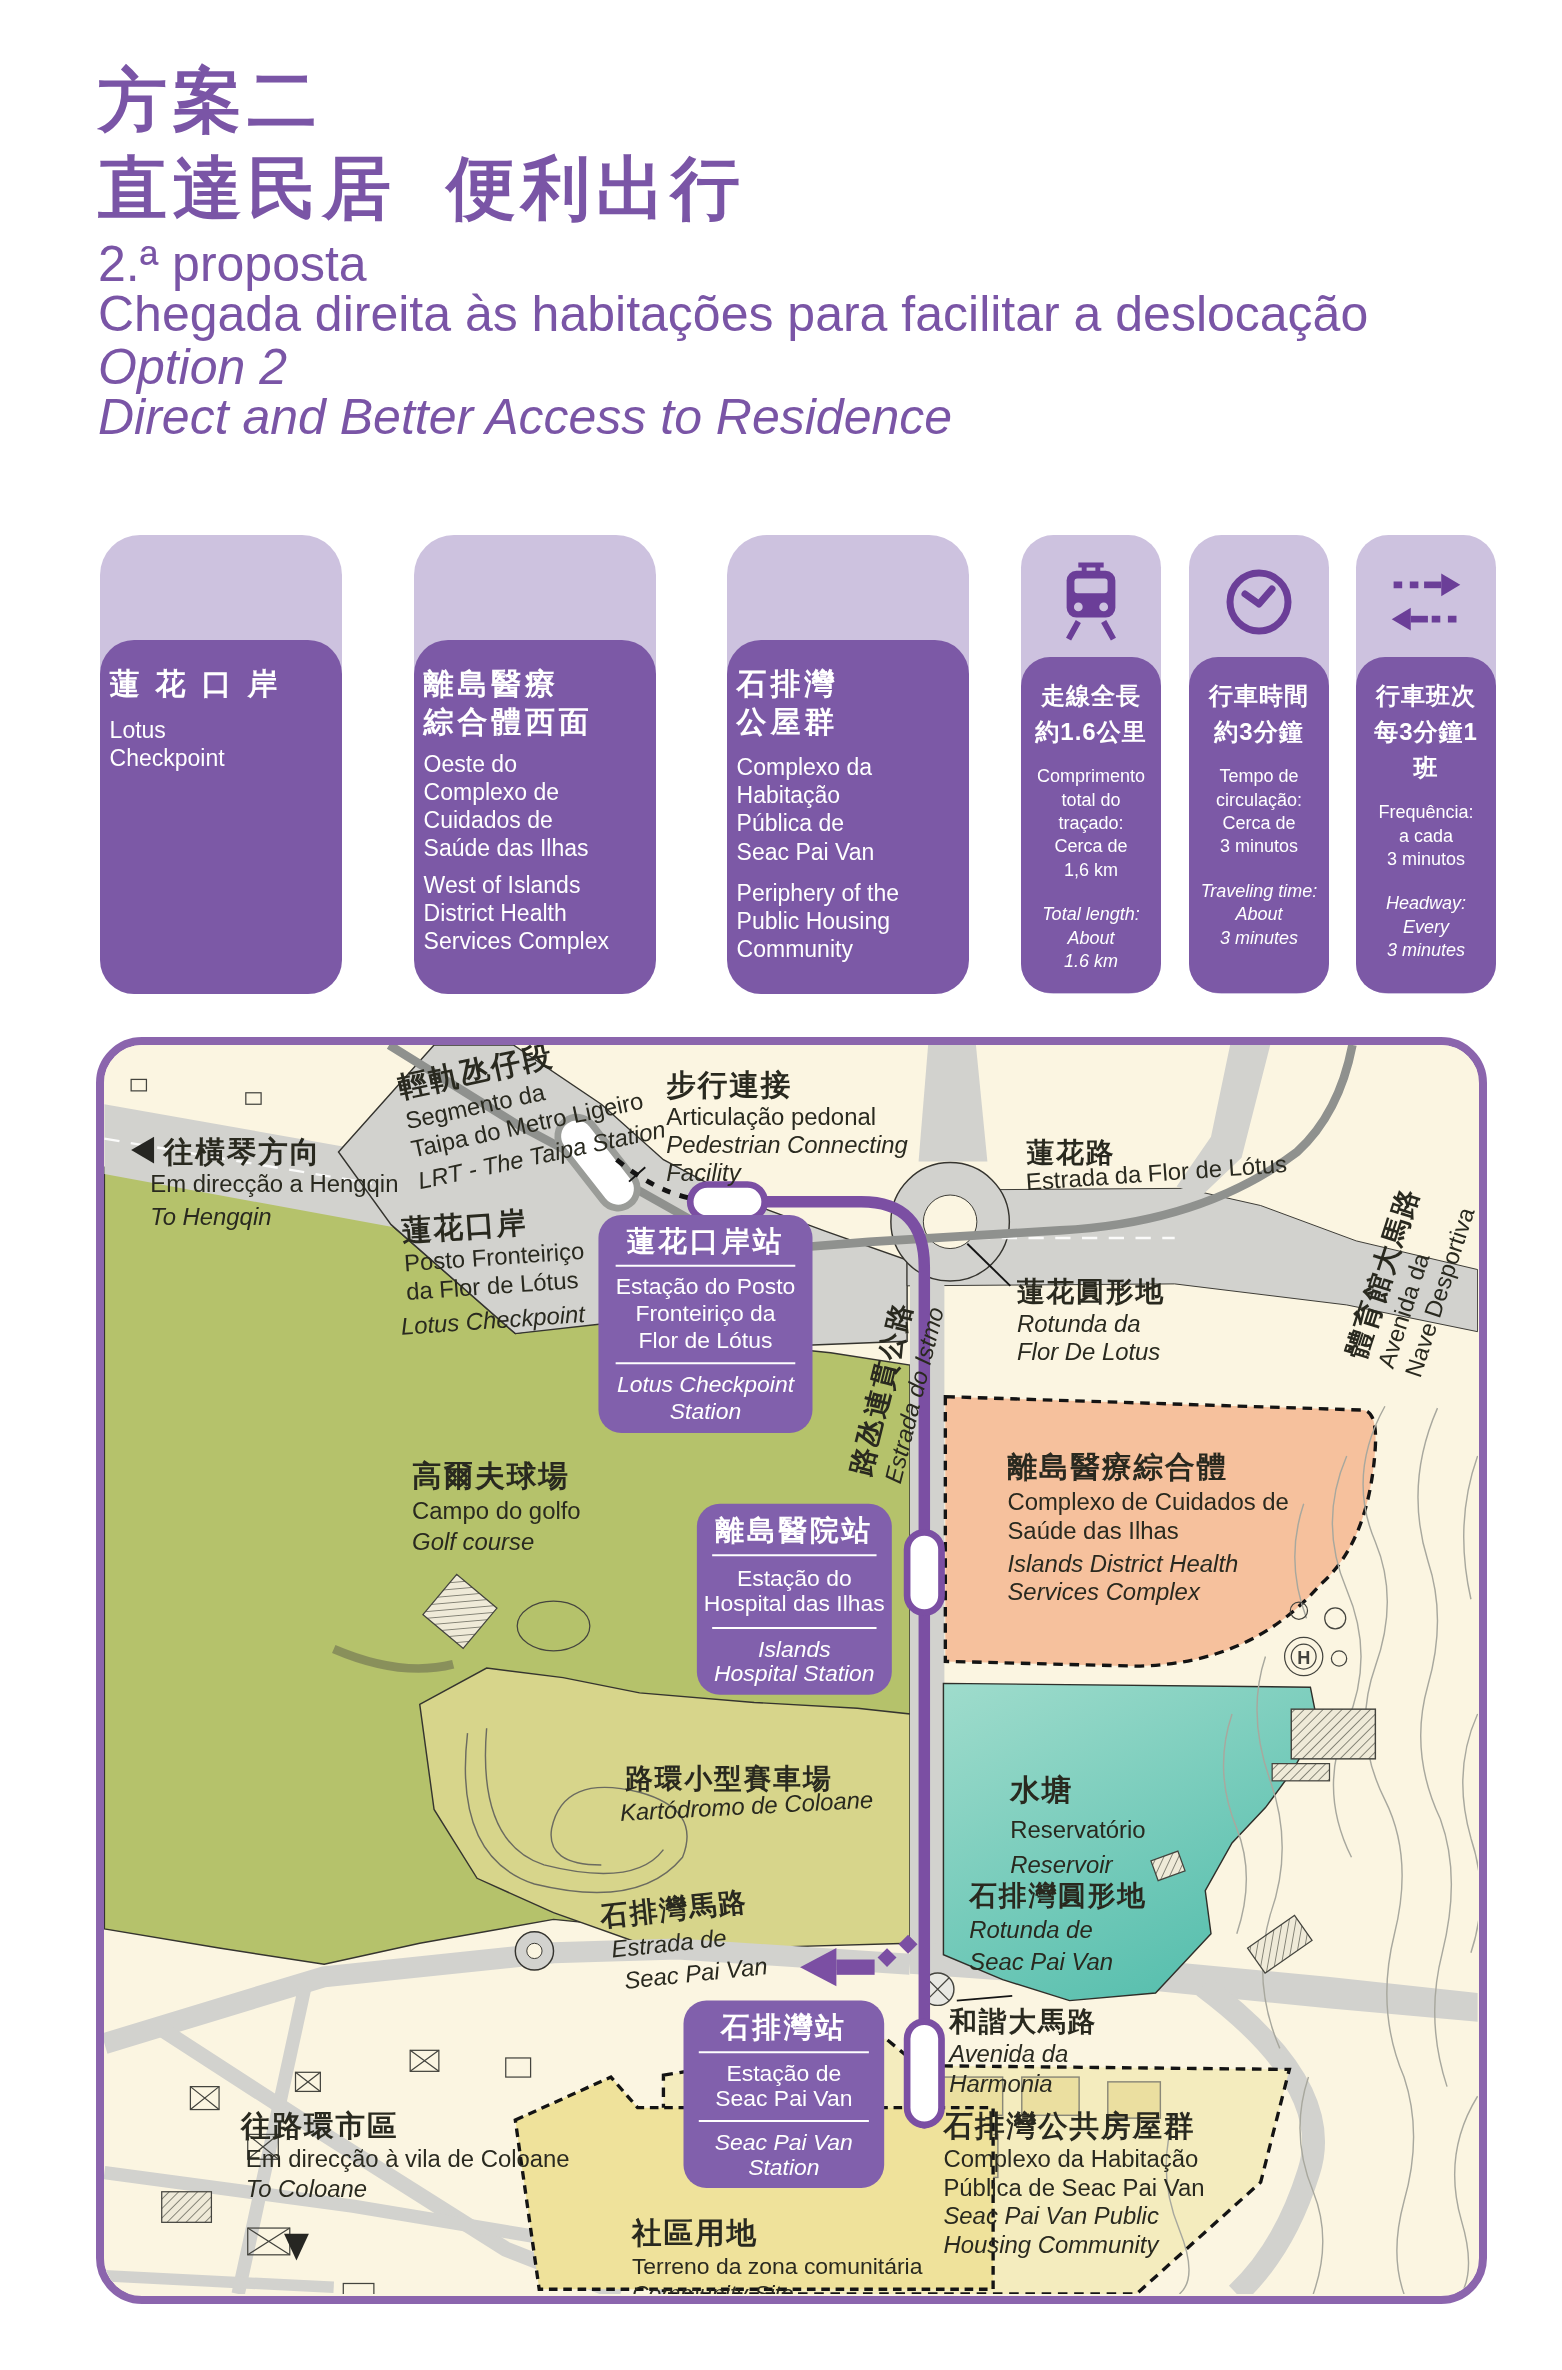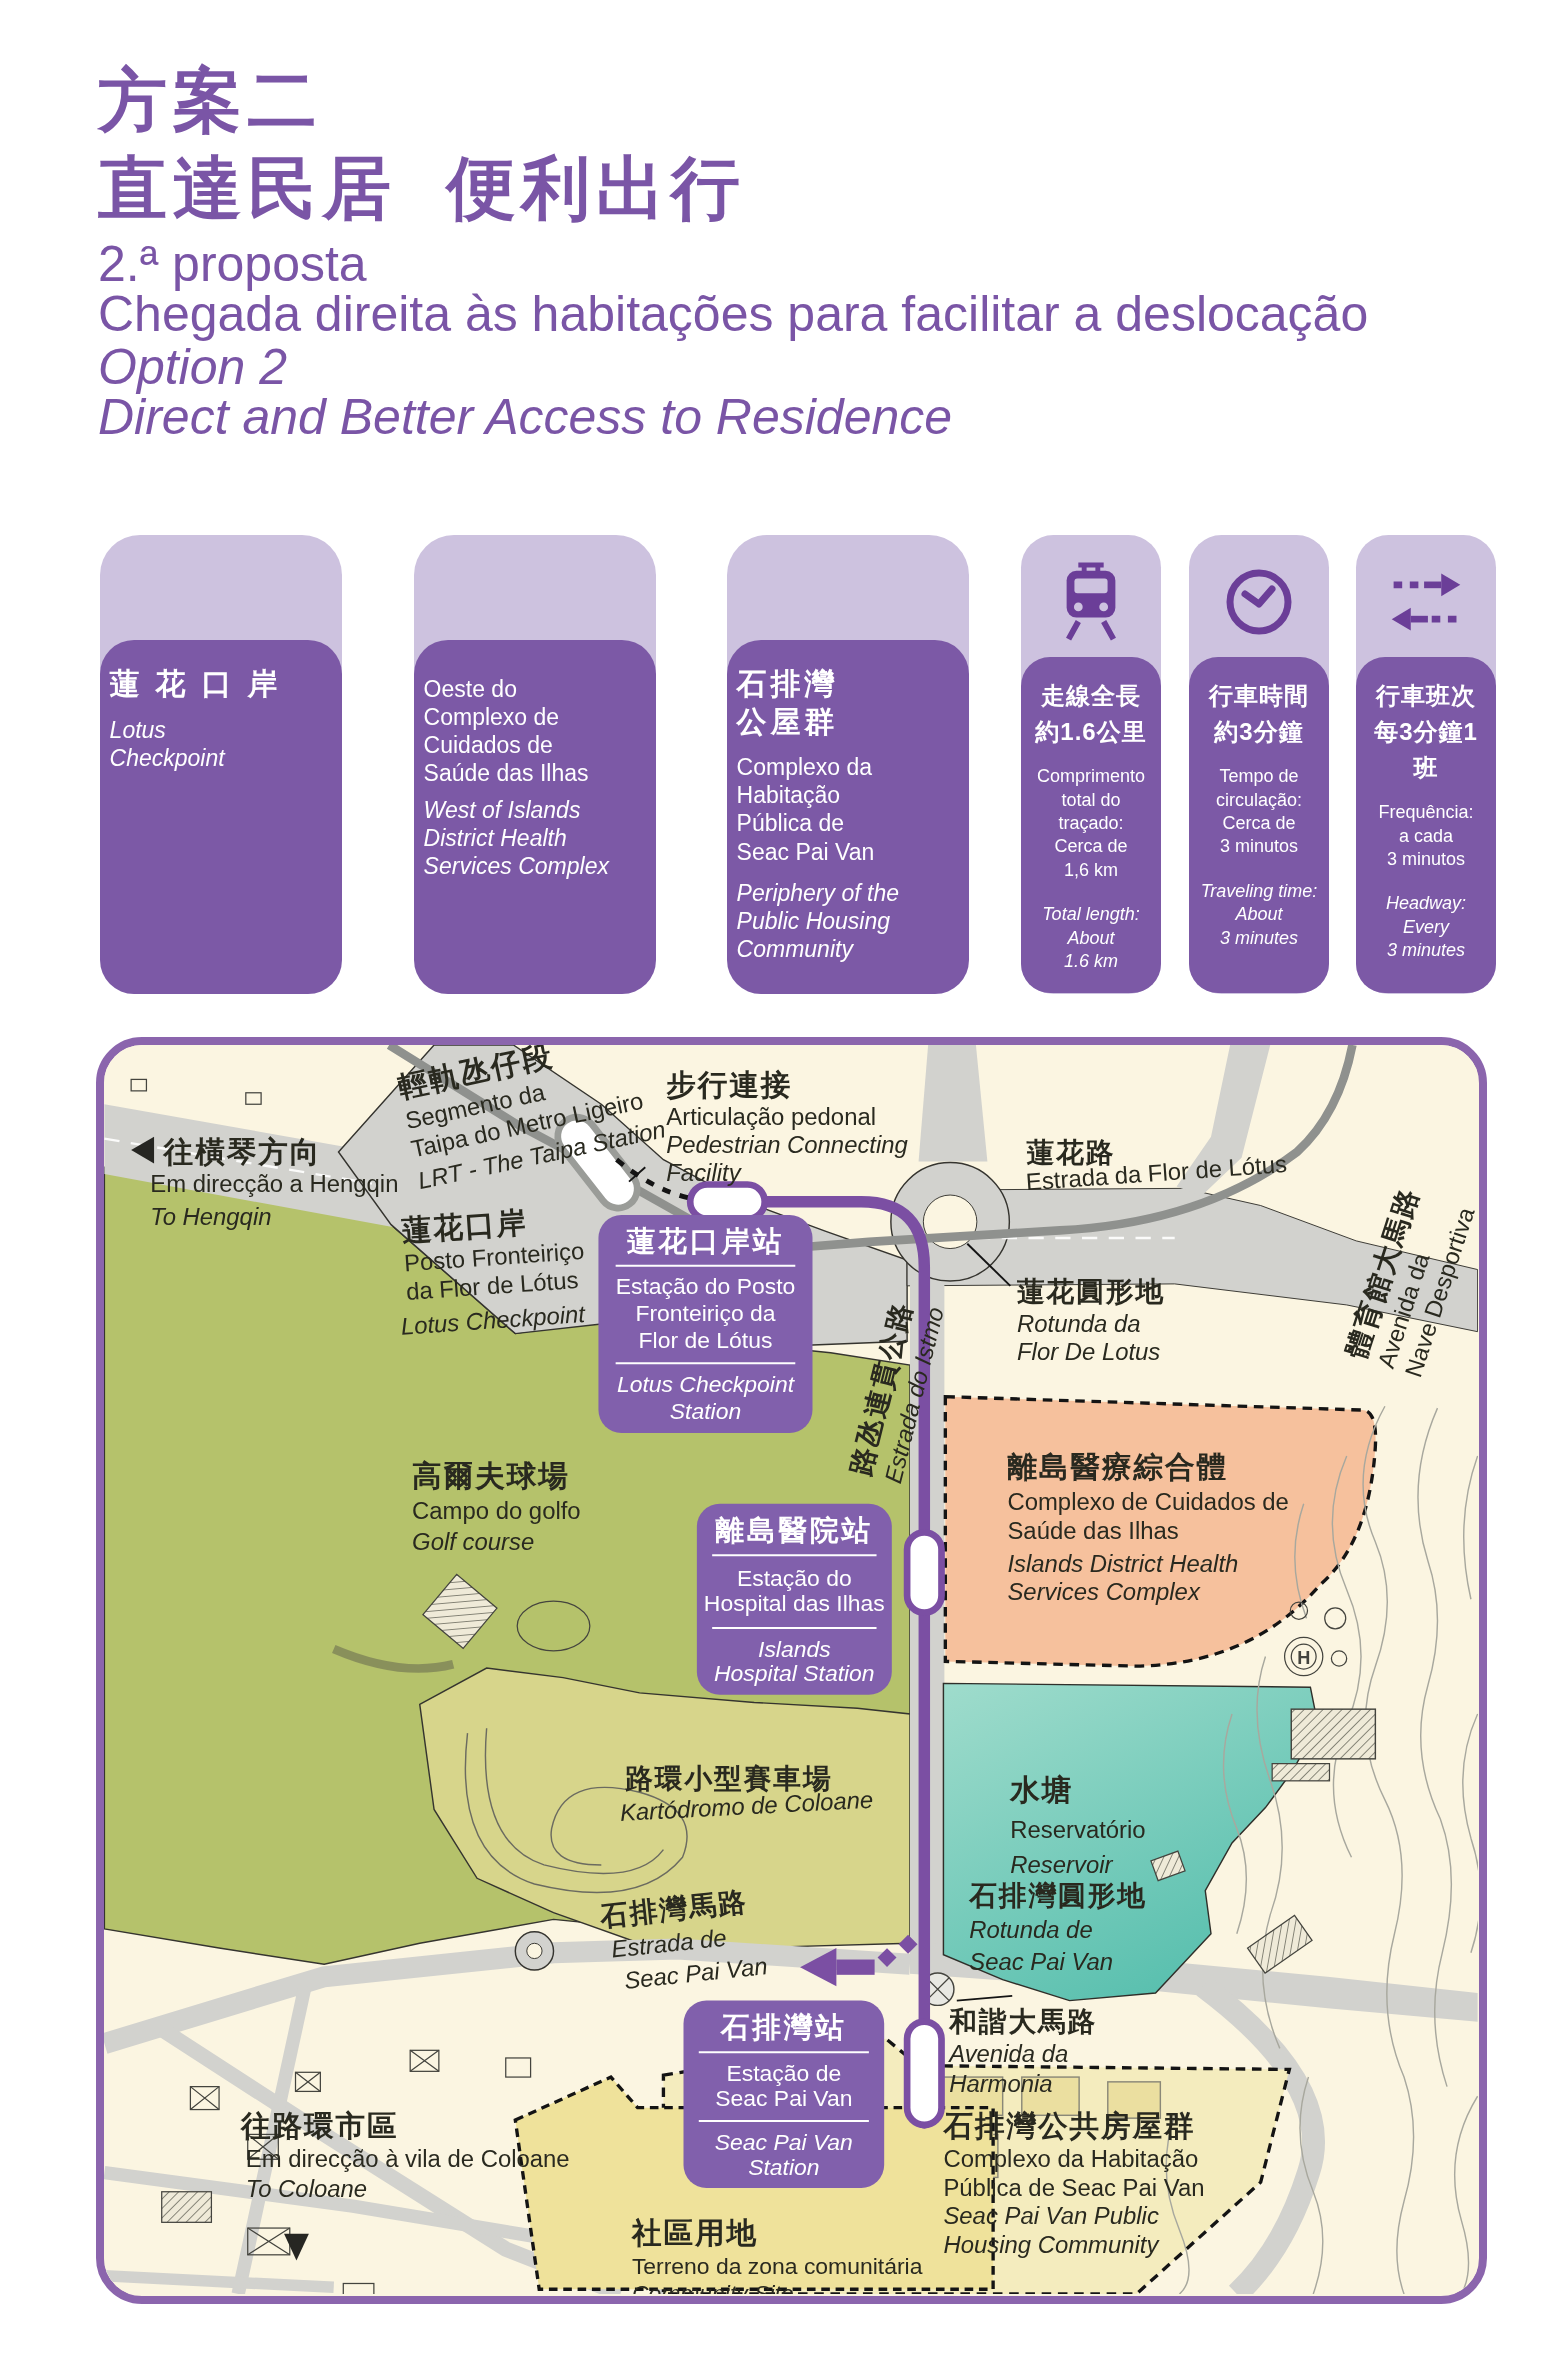--- a/index.html
+++ b/index.html
@@ -21,21 +21,21 @@
   .s4 { top:388px; font-style:italic; }
   
   .cards { left:100px; top:535px; width:1396px; height:459px; }
   .rail { position:absolute; left:120px; top:589px; width:628px; height:11.5px; background:#7C4FA4; border-radius:5.7px; }
   .node { position:absolute; top:574px; width:42px; height:42px; border-radius:50%; background:#ffffff; border:12.4px solid #6B3E98; }
   .stcard { position:absolute; top:0; width:242px; height:459px; background:#CDC2DF; border-radius:40px; }
   .stinner { position:absolute; left:0; top:105px; width:242px; height:354px; background:#7C59A6; border-radius:34px;
              color:#fff; text-align:left; padding:25px 9.6px; }
   .stinner .zh { font-size:30px; font-weight:700; letter-spacing:3.8px; white-space:pre-line; line-height:1.25; }
   .stinner .pt { font-size:23px; margin-top:13.4px; white-space:pre-line; line-height:1.22; }
-  .stinner .en { font-size:23px; font-style:italic; margin-top:13.4px; white-space:pre-line; line-height:1.22; }
+  .stinner .en { font-size:23px; margin-top:13.4px; white-space:pre-line; line-height:1.22; }
   .factcard { position:absolute; top:0; width:140px; height:459px; background:#CDC2DF; border-radius:32.5px; }
   .factinner { position:absolute; left:0; top:122px; width:140px; height:336px; background:#7C59A6; border-radius:29px;
                color:#fff; text-align:center; padding:21px 5.7px; }
   .factinner .zh { font-size:24px; font-weight:700; letter-spacing:1px; white-space:pre-line; line-height:1.5; }
   .factinner .pt { font-size:18px; margin-top:15.3px; white-space:pre-line; line-height:1.3; }
   .factinner .en { font-size:18px; font-style:italic; margin-top:21px; white-space:pre-line; line-height:1.3; }
   .facticon { position:absolute; left:0; top:23px; width:140px; height:88px; display:flex; align-items:center; justify-content:center; }
   
   .mapbox { left:96px; top:1037px; width:1391px; height:1267px; border:8.6px solid #8B65AD; border-radius:46px;
             background:#FBF5E1; overflow:hidden; }
@@ -70,20 +70,22 @@
 
   <div class="stcard" style="left:0;">
     <div class="stinner">
       <div class="zh">蓮 花 口 岸</div>
       <div class="en">Lotus
 Checkpoint</div>
     </div>
   </div>
   <div class="stcard" style="left:314px;">
     <div class="stinner">
+      <div class="zh">離島醫療
+綜合體西面</div>
       <div class="pt" style="margin-top:9.6px">Oeste do
 Complexo de
 Cuidados de
 Saúde das Ilhas</div>
       <div class="en" style="margin-top:9.6px">West of Islands
 District Health
 Services Complex</div>
     </div>
   </div>
   <div class="stcard" style="left:627px;">

